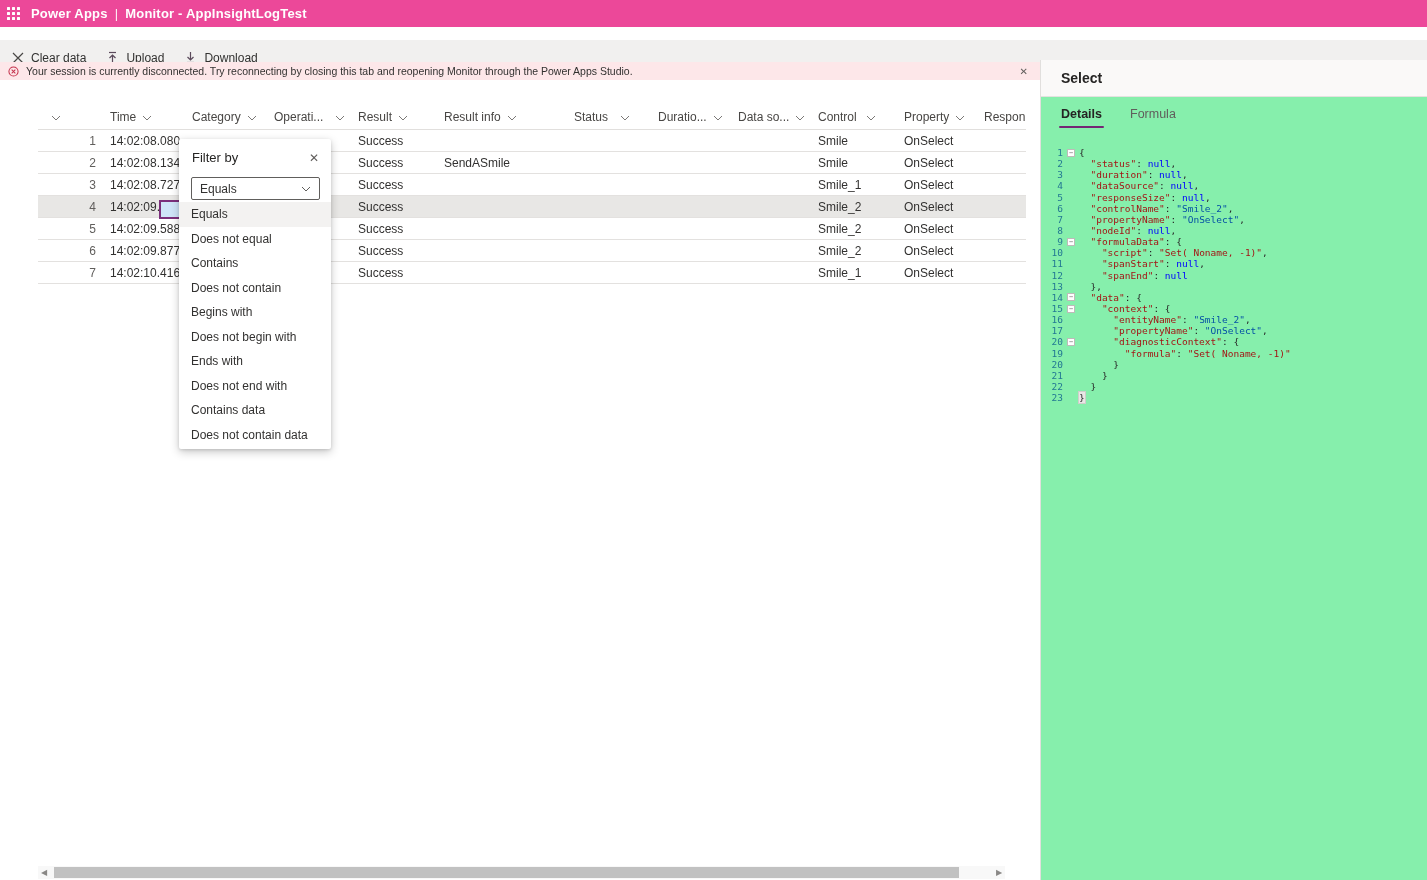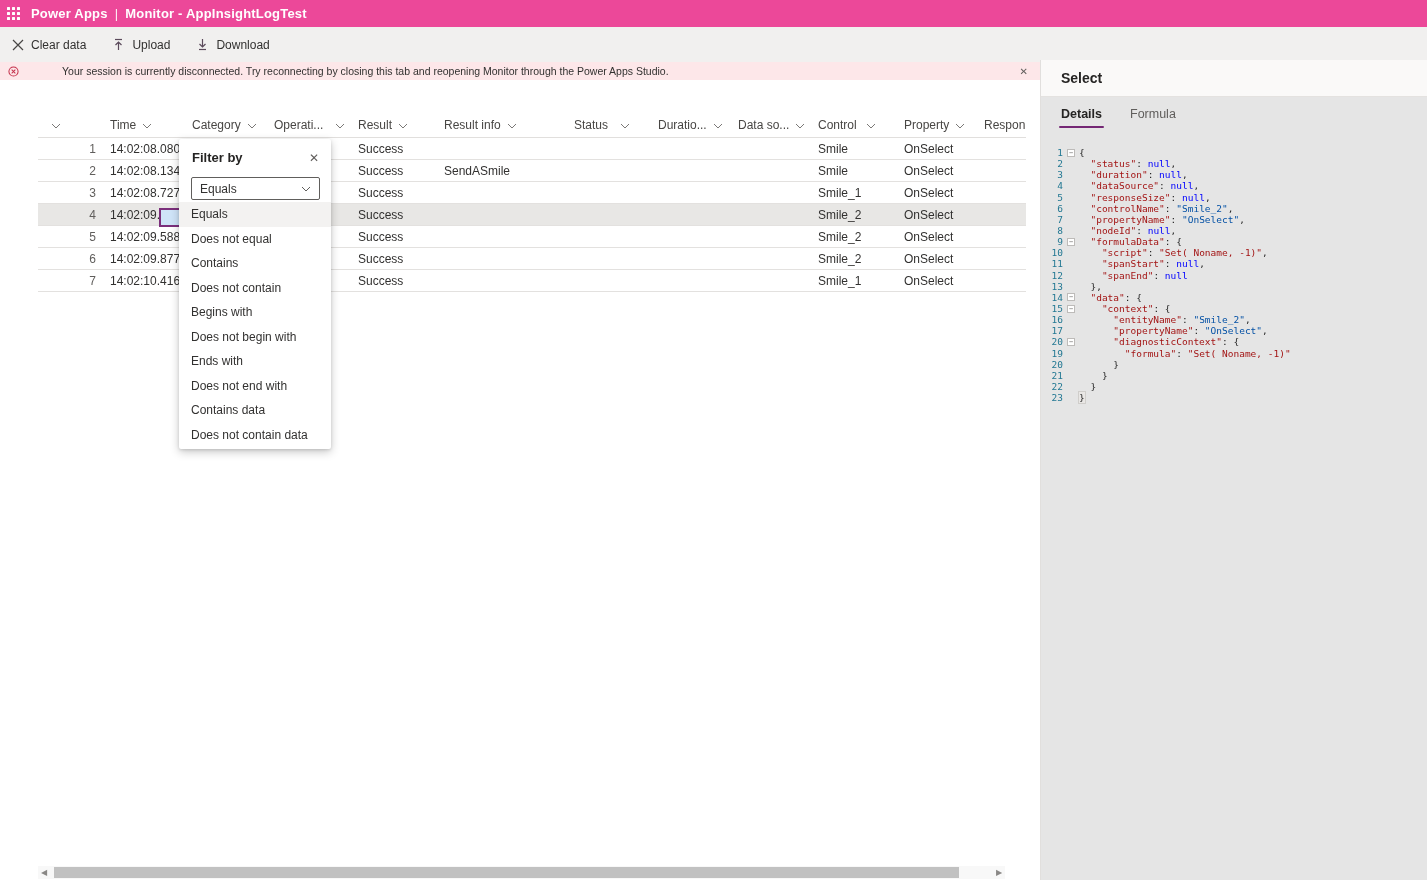--- a/index.html
+++ b/index.html
@@ -9,71 +9,71 @@
   
   .topbar { position:absolute; left:0; top:0; width:1427px; height:27px;
     background:#ec4899; display:flex; align-items:center; color:#fff; }
   .waffle { width:27px; height:27px; display:flex; align-items:center; justify-content:center; cursor:pointer; }
   .waffle .grid { display:grid; grid-template-columns:repeat(3,3px); grid-template-rows:repeat(3,3px); gap:2px; }
   .waffle .grid span { width:3px; height:3px; background:#fff; border-radius:0.5px; }
   .topbar-title { font-size:13px; font-weight:700; margin-left:4px; letter-spacing:.2px; }
   .topbar-title .sep { font-weight:400; margin:0 7px; opacity:.9; }
 
   
-  .toolbar { position:absolute; left:0; top:27px; width:1427px; height:35px;
-    background:#f1f0ef; display:flex; align-items:center; padding-left:12px; gap:26px; }
+  .toolbar { position:absolute; left:0; top:40px; width:1427px; height:35px;
+    background:#f1f0ef; display:flex; align-items:center; padding-left:12px; gap:20px; }
   .tb-btn { display:flex; align-items:center; gap:7px; font-size:12px; color:#323130; cursor:pointer; height:100%; }
   .tb-btn svg { display:block; }
 
   
   .msgbar { position:absolute; left:0; top:62px; width:1040px; height:18px;
-    background:#fde7e9; display:flex; align-items:center; padding:0 8px;gap:36px; }
+    background:#fde7e9; display:flex; align-items:center; padding:0 8px; }
   .msgbar-text { font-size:10.5px; color:#323130; margin-left:7px; flex:1; }
   .msgbar-close { font-size:10px; color:#605e5c; cursor:pointer; padding:0 4px; }
 
   
-  .table-wrap { position:absolute; left:38px; top:112px; width:988px; }
+  .table-wrap { position:absolute; left:38px; top:104px; width:988px; }
   .trow { display:flex; align-items:center; height:22px; border-bottom:1px solid #e3e1df; font-size:12px; }
   .thead { height:26px; border-bottom:1px solid #e1dfdd; color:#484644; }
   .tcell { padding-left:8px; white-space:nowrap; overflow:hidden; display:flex; align-items:center; gap:6px; height:100%; }
   .hcell { cursor:pointer; }
   .hcell svg { margin-top:2px; flex:none; }
   .c0{width:36px; justify-content:center; padding-left:0;}
   .c1{width:28px; justify-content:flex-end; padding-right:6px; color:#605e5c;}
   .c2{width:82px;} .c3{width:82px;} .c4{width:84px;gap:12px;} .c5{width:86px;}
   .c6{width:130px;} .c7{width:84px;gap:12px;} .c8{width:80px;} .c9{width:80px;gap:6px;}
   .c10{width:86px;gap:9px;} .c11{width:80px;} .c12{width:50px;}
   .trow.selected { background:#e8e7e5; }
   .focused-cell { position:absolute; left:121px; top:96px; width:86px; height:19px;
     background:#cfe4f8; border:2px solid #7b2f7b; z-index:5; }
 
   
   .popup { position:absolute; left:179px; top:139px; width:152px; height:310px; background:#fff;
     box-shadow:0 3px 10px rgba(0,0,0,.22), 0 1px 3px rgba(0,0,0,.12); z-index:10; border-radius:2px; }
   .popup-head { display:flex; align-items:center; justify-content:space-between; padding:11px 12px 8px 13px; }
-  .popup-title { font-size:13px; font-weight:700; color:#252423;text-align:right; }
+  .popup-title { font-size:13px; font-weight:400; color:#252423;text-align:right; }
   .popup-close { color:#605e5c; cursor:pointer; font-size:12px; line-height:1; }
   .popup-select { margin:4px 11px 0 12px; height:23px; border:1px solid #605e5c; border-radius:2px;
     display:flex; align-items:center; justify-content:space-between; padding:0 8px; font-size:12px; cursor:pointer; background:#fff; }
   .popup-list { margin-top:2px; }
   .popup-item { height:24.5px; display:flex; align-items:center; padding-left:12px; font-size:12px;
     color:#323130; cursor:pointer; }
   .popup-item.selected { background:#f3f2f1; }
 
   
   .hscroll { position:absolute; left:38px; top:866px; width:967px; height:13px;
     background:#f8f8f8; display:flex; align-items:center; }
   .hs-arrow { width:12px; height:13px; display:flex; align-items:center; justify-content:center;
     color:#8a8886; font-size:8px; cursor:pointer; flex:none; }
   .hs-track { flex:1; height:13px; position:relative; }
   .hs-thumb { position:absolute; left:4px; top:1px; height:11px; width:905px; background:#c1c1c1; cursor:grab; }
 
   
   .rpanel { position:absolute; left:1040px; top:60px; width:387px; height:820px;
-    background:#e5e5e5; border-left:1px solid #e1dfdd; }
+    background:#86efac; border-left:1px solid #e1dfdd; }
   .rp-head { height:37px; display:flex; align-items:center; padding-left:20px;
     font-size:14px; font-weight:700; color:#252423; background:#faf9f8; border-bottom:1px solid #e4e2e0; }
   .rp-tabs { height:34px; display:flex; align-items:center; padding-left:8px; gap:4px; }
   .rp-tab { padding:8px 12px 9px 12px; font-size:12.5px; color:#605e5c; cursor:pointer; position:relative; }
   .rp-tab.active { color:#252423; font-weight:700; }
   .rp-tab.active::after { content:""; position:absolute; left:10px; right:10px; bottom:2px;
     height:2px; background:#742774; border-radius:1px; }
 
   
   .editor { margin-top:16px; font-family:"DejaVu Sans Mono","Liberation Mono",monospace;

